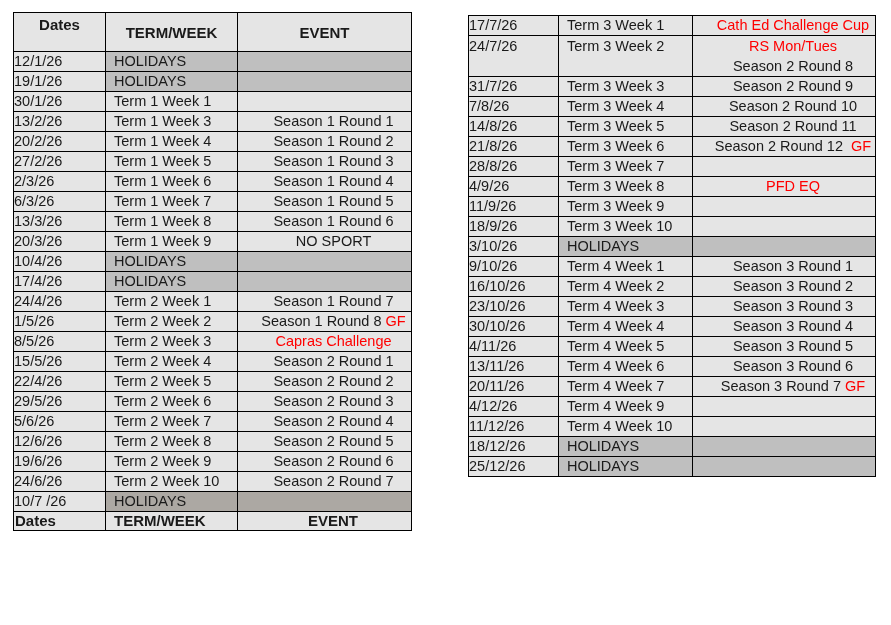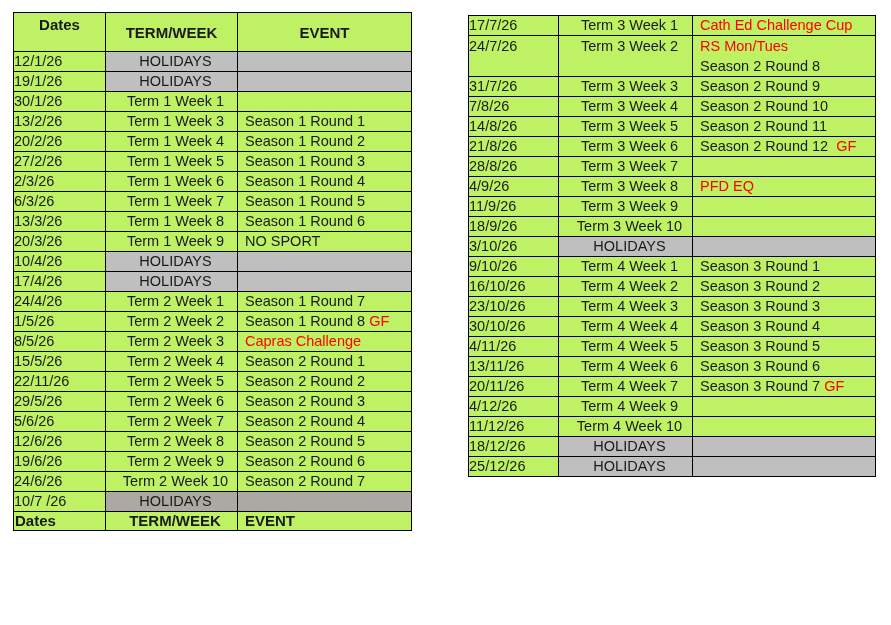--- a/index.html
+++ b/index.html
@@ -15,21 +15,21 @@
     background:#ffffff;
     font-family:"Liberation Sans",sans-serif;
     color:#1a1a1a;
     position:relative;
     overflow:hidden;
   }
   table.cal{
     border-collapse:collapse;
     table-layout:fixed;
     position:absolute;
-    background:#bef264;
+    background:#e5e5e5;
   }
   table.cal td, table.cal th{
     border:1.5px solid var(--bd);
     font-size:14.5px;
     overflow:hidden;
   }
   
   tr.head th{
     height:39px;
     font-weight:bold;
@@ -46,28 +46,28 @@
   tbody td{
     height:20px;
     vertical-align:middle;
     line-height:17px;
     padding:0;
   }
   td.date{
     white-space:pre;
   }
   td.term{
-    text-align:center;
+    text-align:left;
     padding-left:8px;
     white-space:pre;
     margin-left:48px;
   }
   td.ev{
-    text-align:left;
-    padding-left:7px;
+    text-align:center;
+    padding-left:18px;
     white-space:pre;
   }
   td.gray{background:var(--gray);}
   td.darkgray{background:var(--graydark);}
   span.red{color:var(--red);}
   
   tr.tall td{
     height:40px;
     vertical-align:top;
     line-height:19.5px;
@@ -173,21 +173,21 @@
         <td class="date">8/5/26</td>
         <td class="term">Term 2 Week 3</td>
         <td class="ev"><span class="red">Capras Challenge</span></td>
       </tr>
       <tr>
         <td class="date">15/5/26</td>
         <td class="term">Term 2 Week 4</td>
         <td class="ev"><span>Season 2 Round 1</span></td>
       </tr>
       <tr>
-        <td class="date">22/11/26</td>
+        <td class="date">22/4/26</td>
         <td class="term">Term 2 Week 5</td>
         <td class="ev"><span>Season 2 Round 2</span></td>
       </tr>
       <tr>
         <td class="date">29/5/26</td>
         <td class="term">Term 2 Week 6</td>
         <td class="ev"><span>Season 2 Round 3</span></td>
       </tr>
       <tr>
         <td class="date">5/6/26</td>

